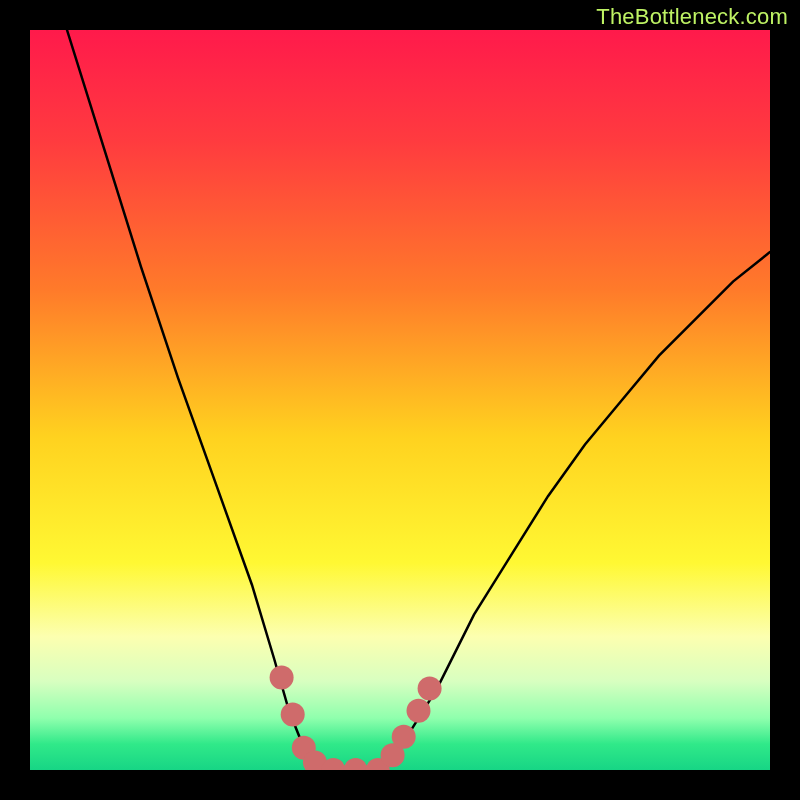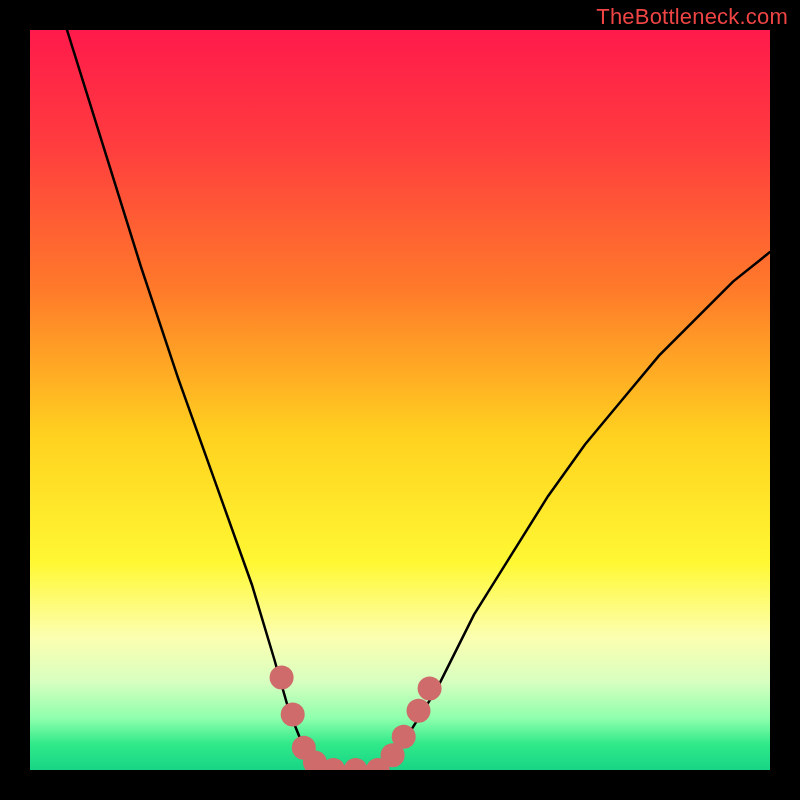--- a/index.html
+++ b/index.html
@@ -13,21 +13,21 @@
   .frame {
     width: 800px;
     height: 800px;
     background: #000;
     position: relative;
   }
   .watermark {
     position: absolute;
     top: 4px;
     right: 12px;
-    color: #ef4444;
+    color: #bef264;
     font-size: 22px;
     font-weight: 500;
     letter-spacing: 0.2px;
     z-index: 10;
   }
   .plot {
     position: absolute;
     left: 30px;
     top: 30px;
     width: 740px;

